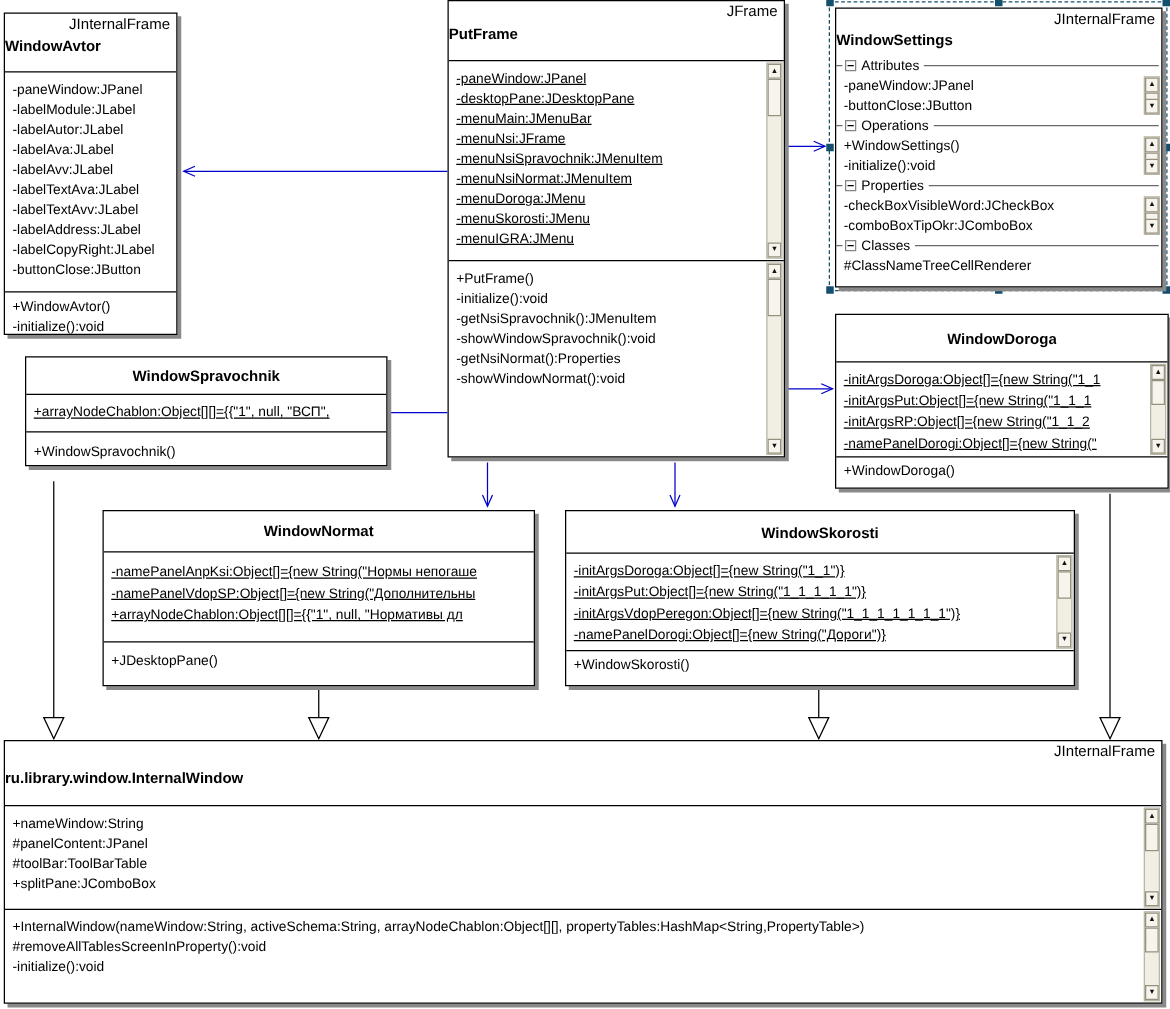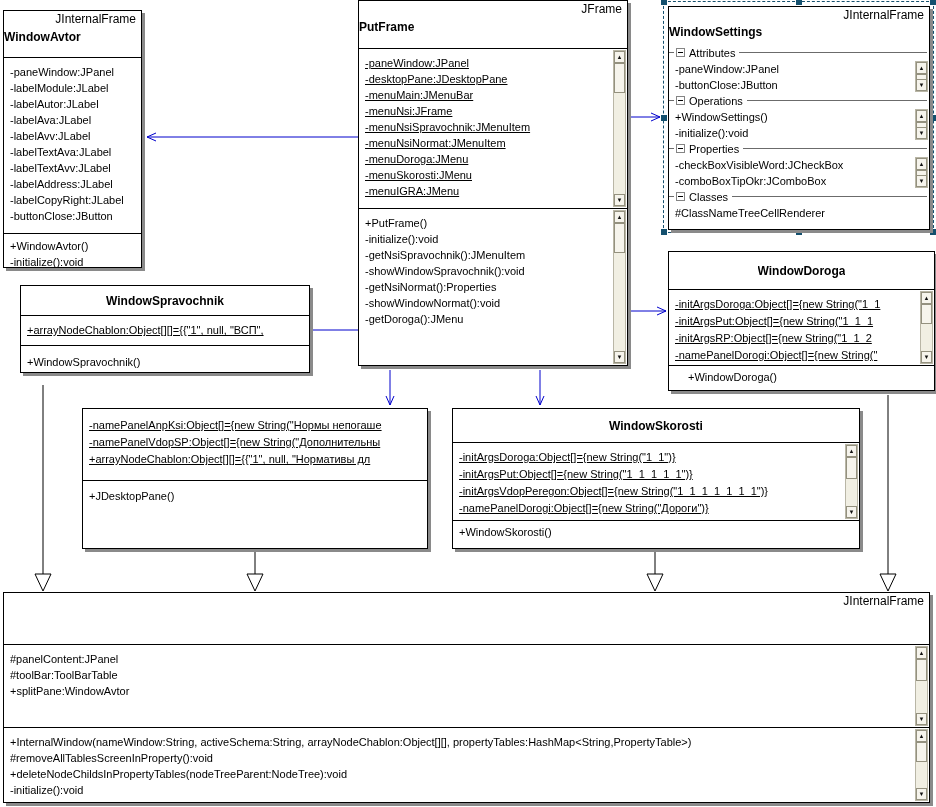--- a/index.html
+++ b/index.html
@@ -147,21 +147,20 @@
       </div>
     </div>
     <div class="comp has-sb" style="height:156px;">
       <div class="rows">
           <div class="row">+PutFrame()</div>
           <div class="row">-initialize():void</div>
           <div class="row">-getNsiSpravochnik():JMenuItem</div>
           <div class="row">-showWindowSpravochnik():void</div>
           <div class="row">-getNsiNormat():Properties</div>
           <div class="row">-showWindowNormat():void</div>
-          <div class="row">-getDoroga():JMenu</div>
         </div>
       <div class="sb">
         <div class="sb-btn">▲</div>
         <div class="sb-thumb"></div>
         <div class="sb-btn down">▼</div>
       </div>
     </div>
   </div>
 
   <div class="sel-rect" style="left:663px;top:1px;width:271px;height:232px;">
@@ -282,28 +281,31 @@
           <div class="row u">-initArgsPut:Object[]={new String("1_1_1</div>
           <div class="row u">-initArgsRP:Object[]={new String("1_1_2</div>
           <div class="row u">-namePanelDorogi:Object[]={new String("</div>
         </div>
       <div class="sb">
         <div class="sb-btn">▲</div>
         <div class="sb-thumb" style="height:20px;"></div>
         <div class="sb-btn down">▼</div>
       </div>
     </div>
-    <div class="comp" style="height:24px;margin-left:13px;">
+    <div class="comp" style="height:24px;">
       <div class="rows" style="padding-top:3px;">
           <div class="row">+WindowDoroga()</div>
         </div>
     </div>
   </div>
 
   <div class="cls" style="left:82px;top:408px;width:346px;height:141px;">
+    <div class="hdr only-name" style="height:33px;">
+      <div class="title">WindowNormat</div>
+    </div>
     <div class="comp sep lh17" style="height:72px;">
       <div class="rows" style="padding-top:8px;">
           <div class="row u">-namePanelAnpKsi:Object[]={new String("Нормы непогаше</div>
           <div class="row u">-namePanelVdopSP:Object[]={new String("Дополнительны</div>
           <div class="row u">+arrayNodeChablon:Object[][]={{"1", null, "Нормативы дл</div>
         </div>
     </div>
     <div class="comp" style="height:34px;">
       <div class="rows" style="padding-top:7px;">
           <div class="row">+JDesktopPane()</div>
@@ -331,38 +333,39 @@
     <div class="comp" style="height:27px;">
       <div class="rows" style="padding-top:3px;">
           <div class="row">+WindowSkorosti()</div>
         </div>
     </div>
   </div>
 
   <div class="cls" style="left:3px;top:592px;width:927px;height:211px;">
     <div class="hdr" style="height:52px;">
       <div class="stereo">JInternalFrame</div>
+      <div class="title" style="line-height:26px;">ru.library.window.InternalWindow</div>
     </div>
     <div class="comp sep has-sb" style="height:83px;">
       <div class="rows">
+          <div class="row">+nameWindow:String</div>
           <div class="row">#panelContent:JPanel</div>
           <div class="row">#toolBar:ToolBarTable</div>
-          <div class="row">+splitPane:WindowAvtor</div>
+          <div class="row">+splitPane:JComboBox</div>
         </div>
       <div class="sb">
         <div class="sb-btn">▲</div>
         <div class="sb-thumb" style="height:22px;"></div>
         <div class="sb-btn down">▼</div>
       </div>
     </div>
     <div class="comp has-sb" style="height:74px;">
       <div class="rows">
           <div class="row">+InternalWindow(nameWindow:String, activeSchema:String, arrayNodeChablon:Object[][], propertyTables:HashMap&lt;String,PropertyTable&gt;)</div>
           <div class="row">#removeAllTablesScreenInProperty():void</div>
-          <div class="row">+deleteNodeChildsInPropertyTables(nodeTreeParent:NodeTree):void</div>
           <div class="row">-initialize():void</div>
         </div>
       <div class="sb">
         <div class="sb-btn">▲</div>
         <div class="sb-thumb" style="height:20px;"></div>
         <div class="sb-btn down">▼</div>
       </div>
     </div>
   </div>
 

